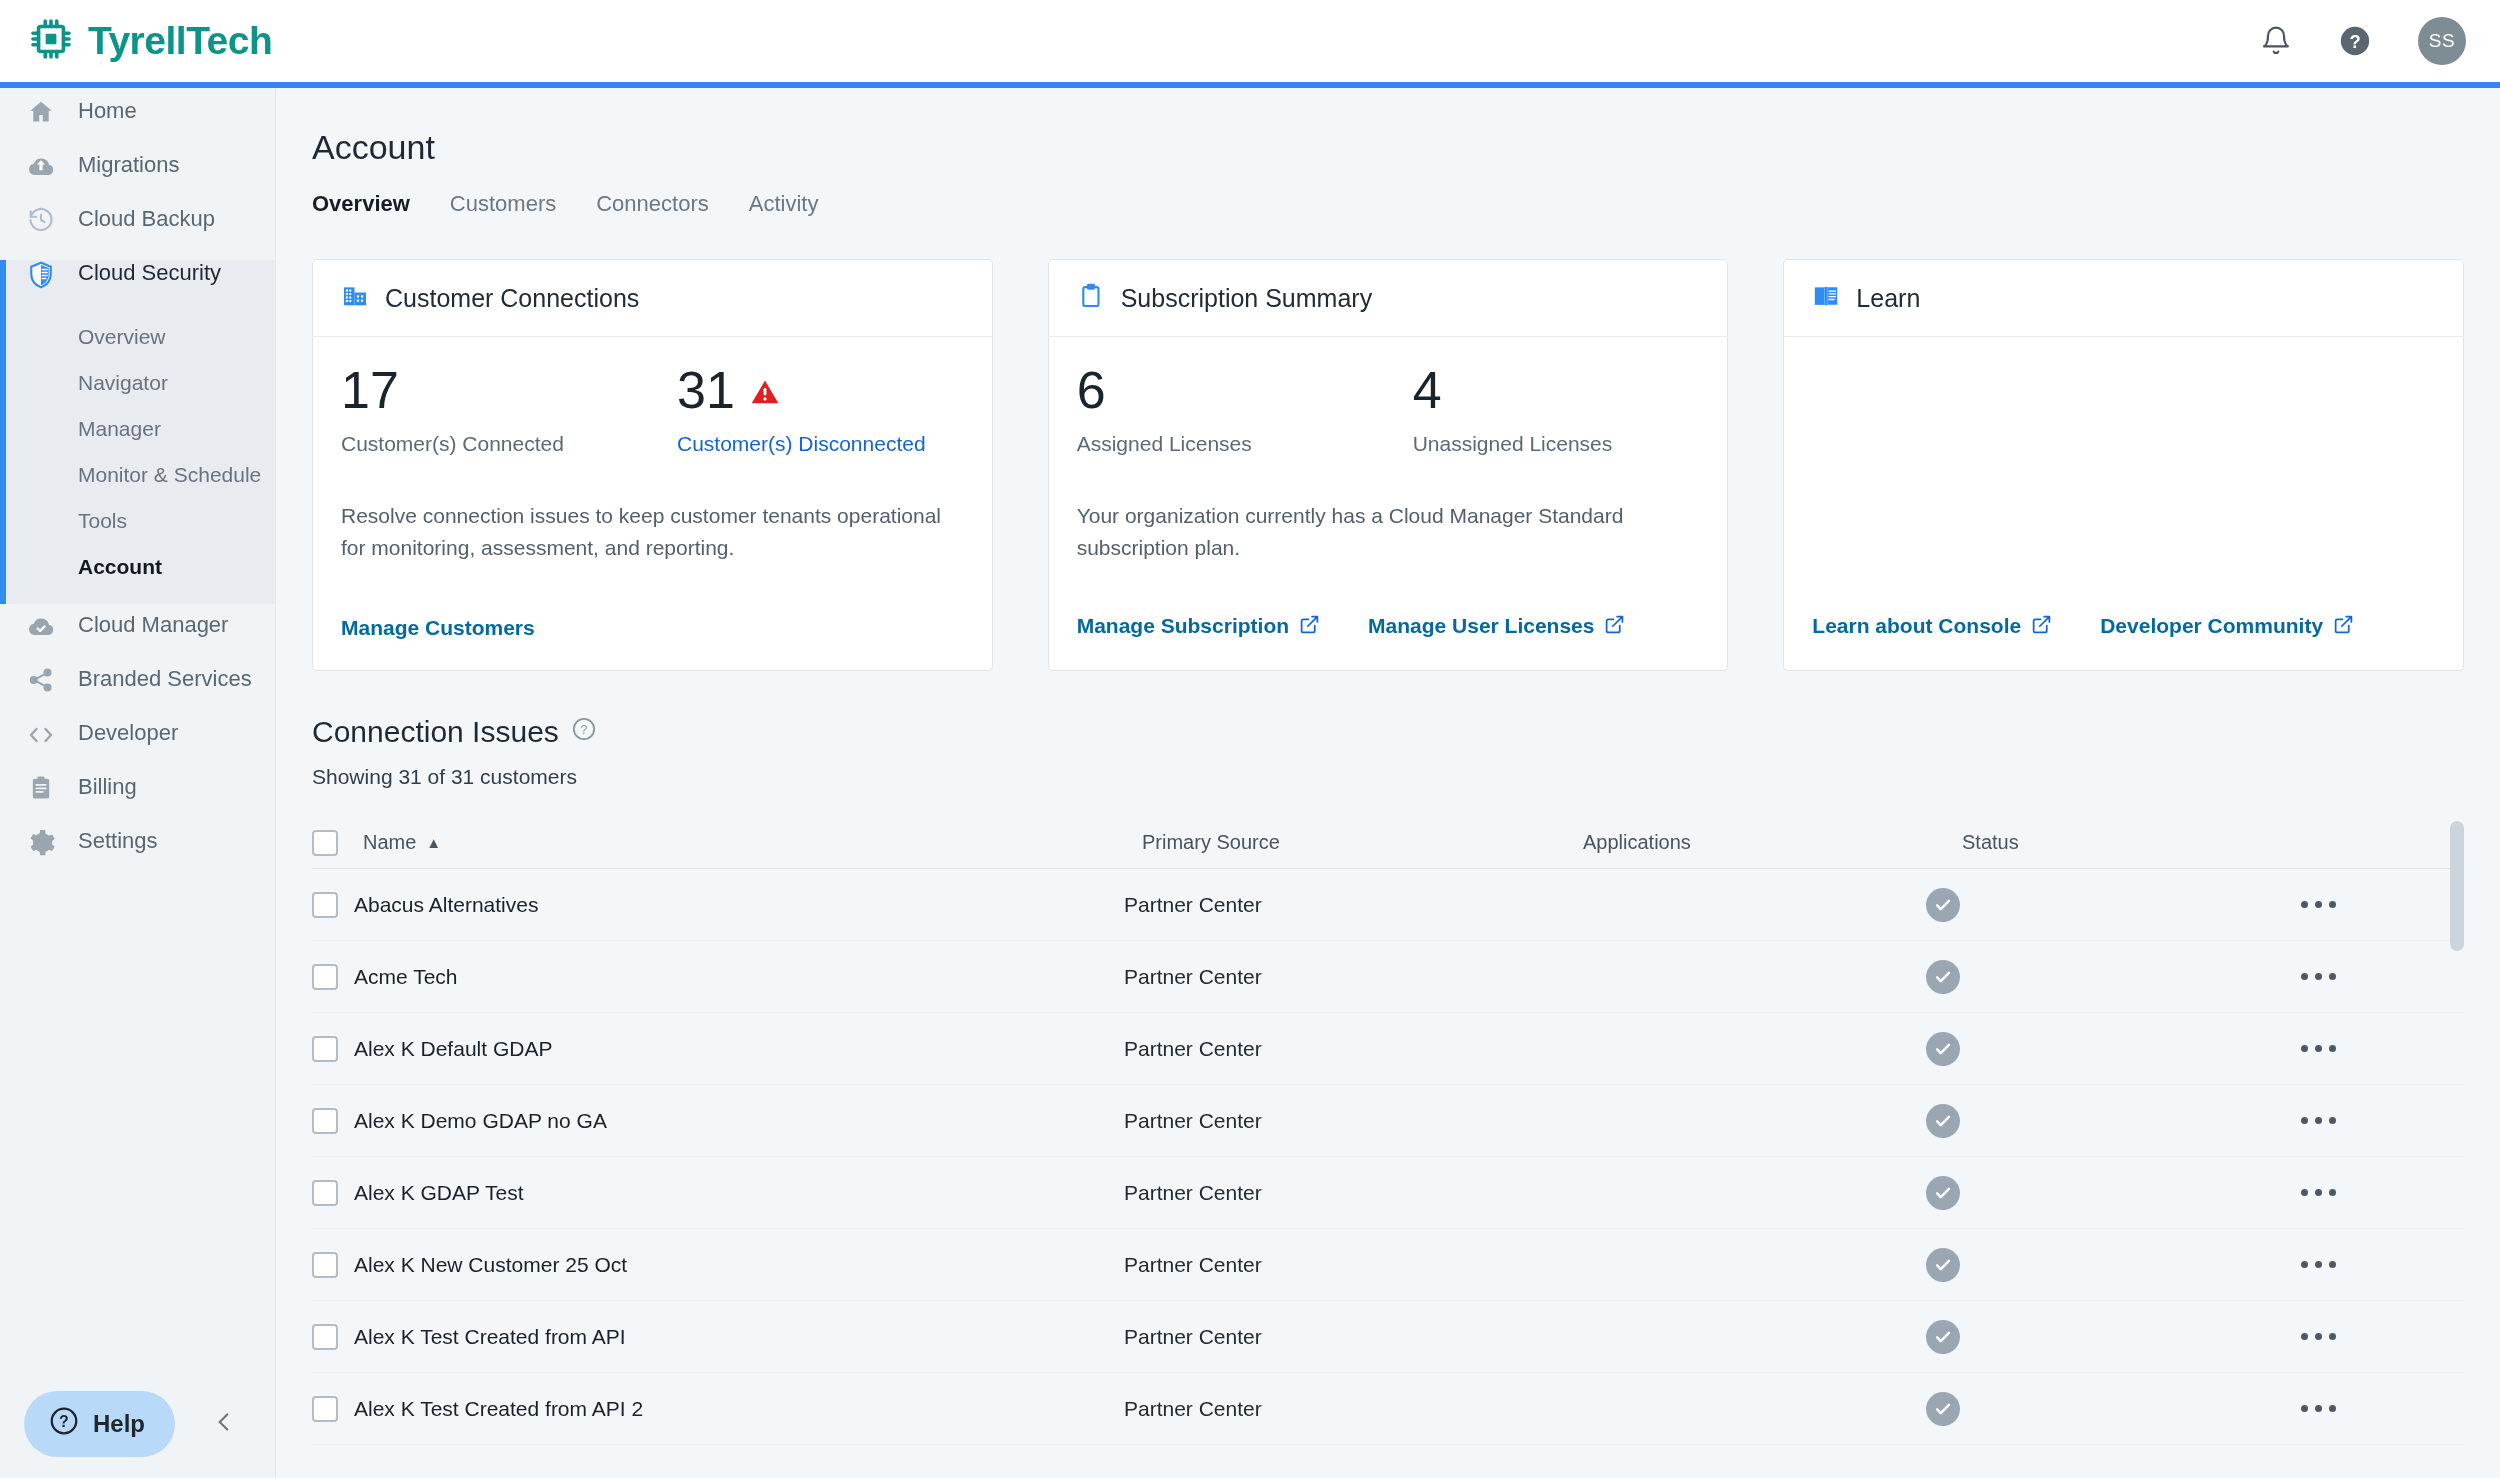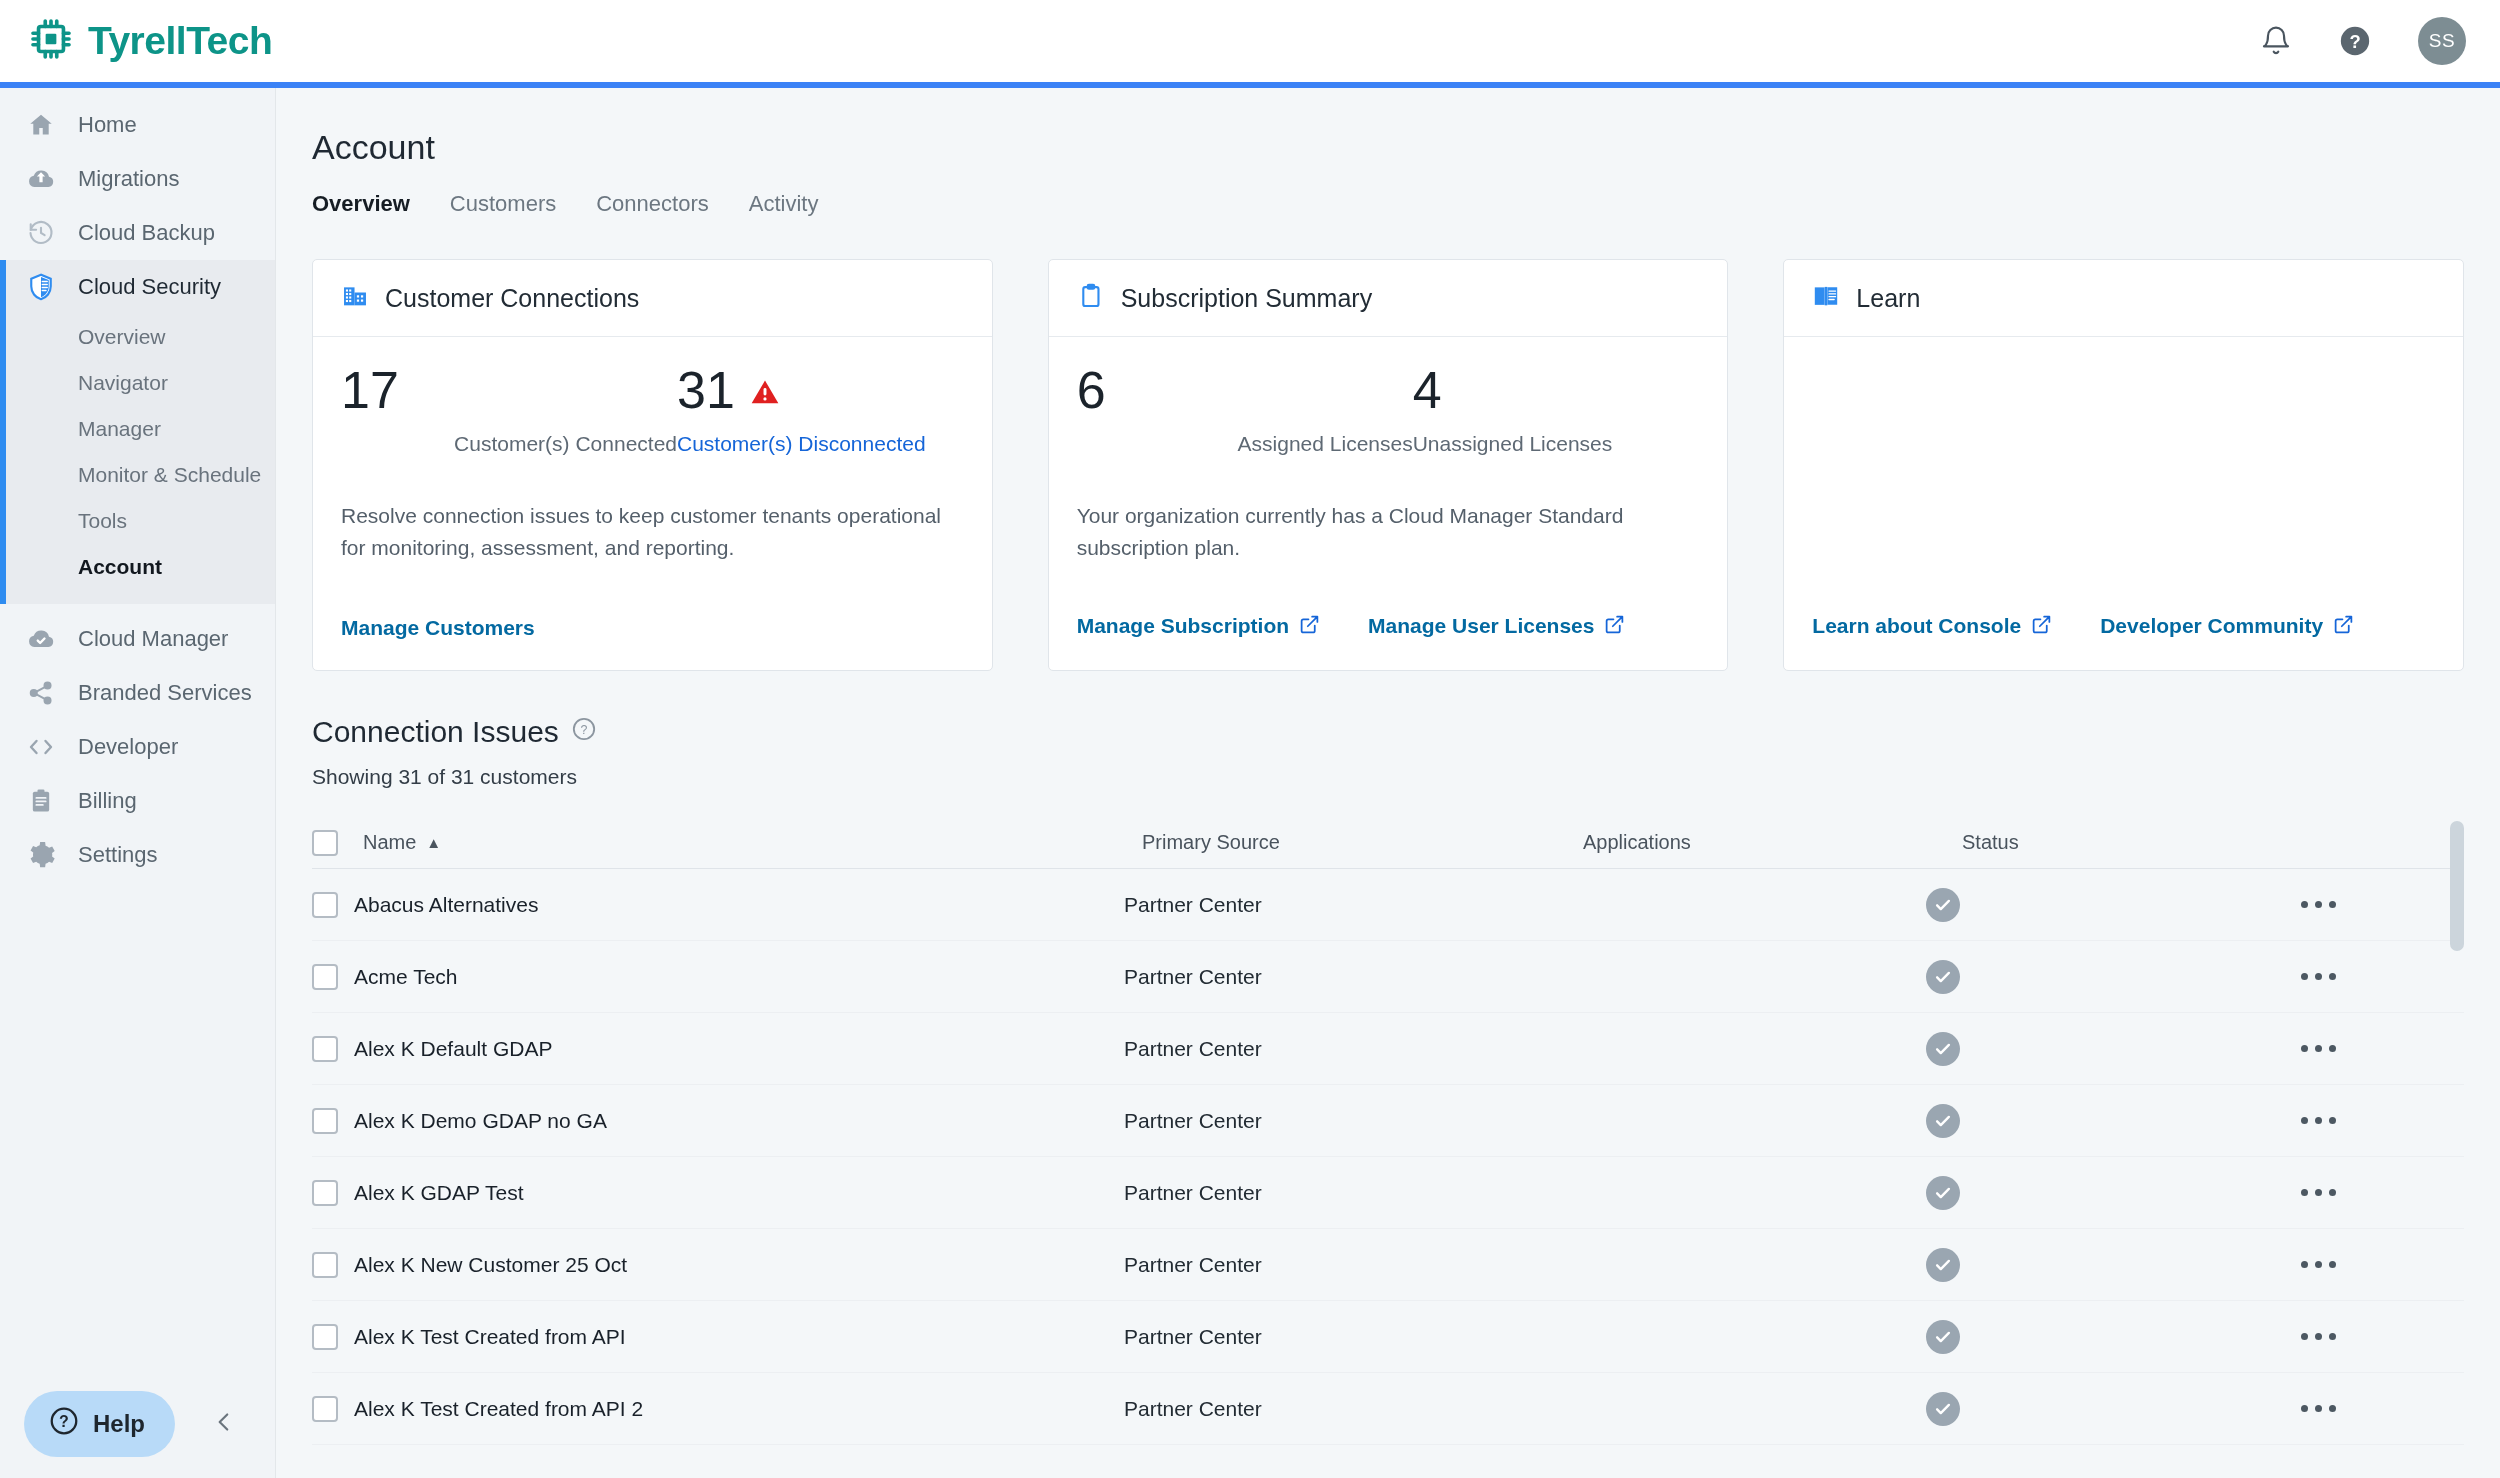--- a/index.html
+++ b/index.html
@@ -40,21 +40,21 @@
   
   .sidebar {
     width: 276px; min-width: 276px;
     background: #f1f4f7;
     border-right: 1px solid #e3e7ea;
     display: flex; flex-direction: column;
     position: relative;
   }
   .nav-top { padding-top: 10px; }
   .nav-item {
-    display: flex; align-items: center; gap: 20px;
+    display: flex; align-items: flex-start; gap: 20px;
     height: 54px; padding-left: 24px;
     font-size: 22px; color: #5a6670; cursor: pointer;
   }
   .nav-ico { width: 34px; display: flex; align-items: center; justify-content: center; }
   .nav-group {
     background: #e8ebef;
     border-left: 6px solid #2f8cf0;
     padding-bottom: 14px;
   }
   .nav-group .nav-item { padding-left: 18px; }
@@ -101,21 +101,21 @@
     border: 1px solid #e0e5ea; border-radius: 5px;
     display: flex; flex-direction: column;
     min-height: 412px;
   }
   .card-head {
     display: flex; align-items: center; gap: 16px;
     padding: 22px 28px; border-bottom: 1px solid #e6eaee;
   }
   .card-title { font-size: 25px; color: #222c35; }
   .card-body { padding: 26px 28px 0 28px; flex: 1; display: flex; flex-direction: column; }
-  .stats { display: flex; text-align: right; }
+  .stats { display: flex; }
   .stat { width: 336px; }
   .stat.narrow { width: auto; }
   .stat-num {
     font-size: 52px; color: #1b232b; font-weight: normal;
     line-height: 1.05; display: flex; align-items: center; gap: 14px;
   }
   .stat-label { font-size: 21px; color: #5e6974; margin-top: 14px; }
   .stat-label.link { color: #1565d8; cursor: pointer; }
   .card-desc {
     font-size: 21px; color: #545f6a; line-height: 1.52;

